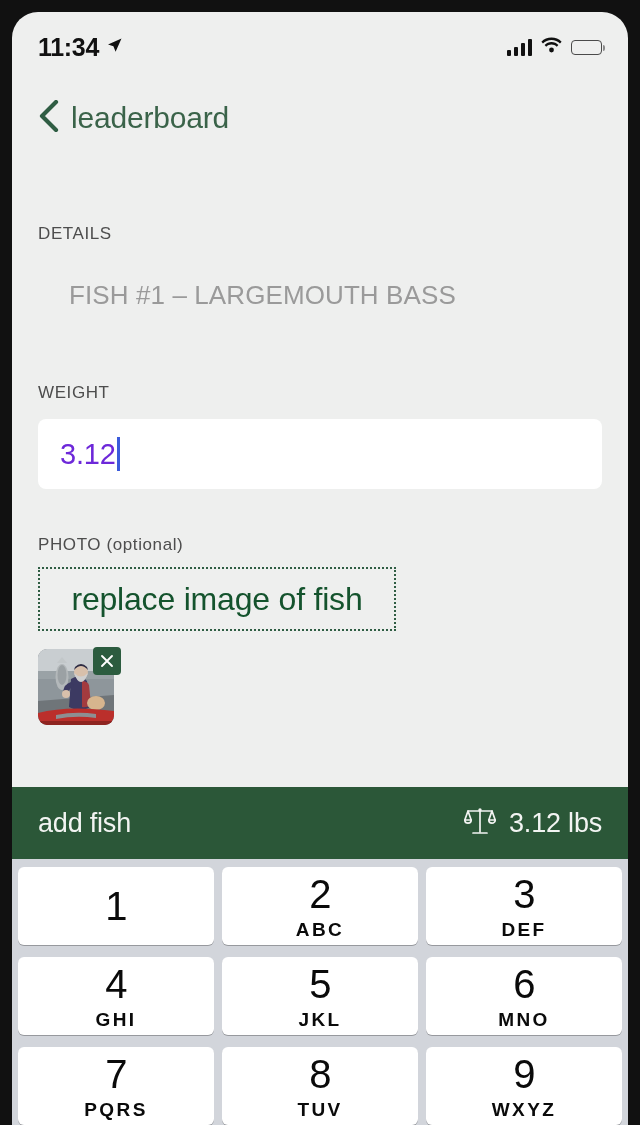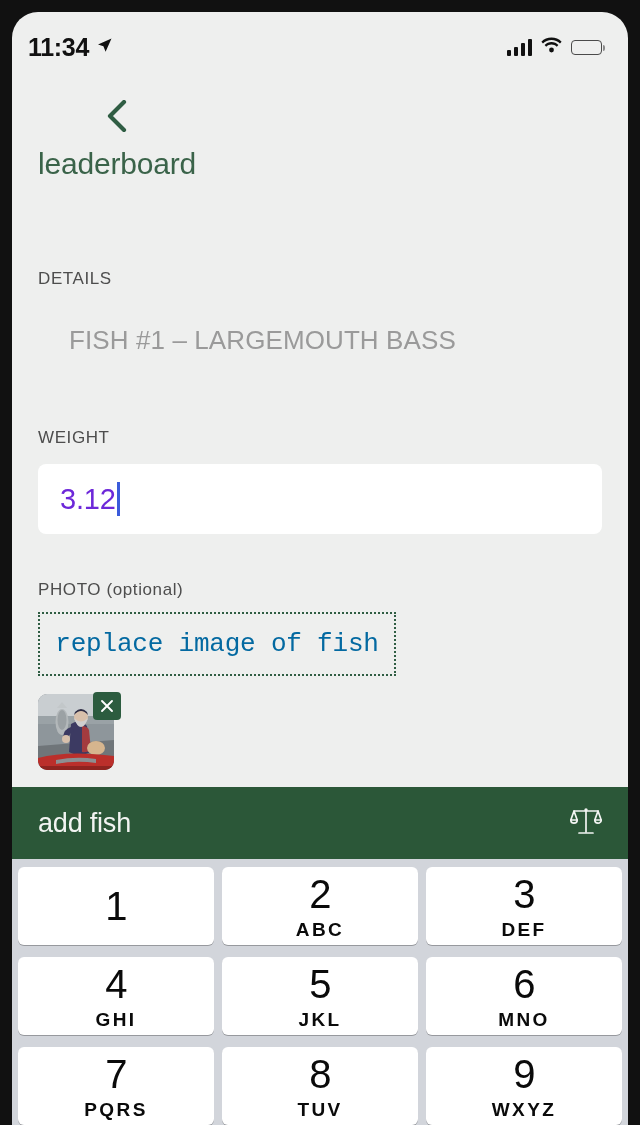--- a/index.html
+++ b/index.html
@@ -20,21 +20,21 @@
     background:#eeefee;
     border-radius:26px 26px 0 0;
     overflow:hidden;
     display:flex; flex-direction:column;
   }
 
   
   .statusbar {
     height:56px; flex:none;
     display:flex; align-items:center; justify-content:space-between;
-    padding:14px 26px 0 16px;
+    padding:14px 26px 0 26px;
   }
   .sb-left { display:flex; align-items:center; gap:7px; }
   .sb-time { font-size:25px; font-weight:700; color:#111; letter-spacing:-0.3px; }
   .loc-arrow { display:block; }
   .sb-right { display:flex; align-items:center; gap:9px; }
   .bars { display:flex; align-items:flex-end; gap:3px; height:17px; }
   .bars i { width:4px; background:#111; border-radius:1px; display:block; }
   .bars i:nth-child(1){ height:6px; }
   .bars i:nth-child(2){ height:9px; }
   .bars i:nth-child(3){ height:13px; }
@@ -47,21 +47,21 @@
     content:""; position:absolute; right:-4px; top:4px;
     width:2.4px; height:6px; background:#8a8a8a; border-radius:0 2px 2px 0;
   }
   .batt .fill { height:100%; background:#111; border-radius:2px; }
 
   
   .navbar {
     flex:none; padding:32px 26px 0 26px;
     display:flex; align-items:center; gap:12px;
   }
-  .nav-back { display:flex; align-items:center; gap:11px; cursor:pointer;flex-direction:column; }
+  .nav-back { display:flex; align-items:center; gap:11px; cursor:pointer; }
   .chev { display:block; }
   .nav-title { font-size:30px; color:#3a6349; letter-spacing:-0.2px; }
 
   
   .form { flex:1 1 auto; padding:0 26px; position:relative; min-height:0; }
   .field-label {
     font-size:17px; color:#4d4d4d; letter-spacing:0.6px;
   }
   .lbl-details { margin-top:88px; }
   .detail-value {
@@ -81,21 +81,21 @@
     width:3px; height:34px; background:#3b5bdb;
     margin-left:1px; display:inline-block;
   }
   .lbl-photo { display:block; margin-top:46px; }
   .replace-btn {
     margin-top:12px; width:358px; height:64px;
     border:2px dotted #2f5d43; background:transparent;
     display:flex; align-items:center; justify-content:center;
     cursor:pointer;
   }
-  .replace-btn span { font-size:26px; color:#0369a1; letter-spacing:-0.2px;font-family:Liberation Mono, monospace; }
+  .replace-btn span { font-size:32px; color:#14532d; letter-spacing:-0.2px; }
 
   
   .thumb-wrap { margin-top:18px; position:relative; width:76px; height:76px; }
   .thumb {
     width:76px; height:76px; border-radius:9px; overflow:hidden;
     display:block; background:#8d9297;
   }
   .rm-badge {
     position:absolute; top:-2px; right:-7px;
     width:28px; height:28px; background:#2c5c3f;
@@ -251,20 +251,21 @@
               <line x1="4" y1="5" x2="28" y2="5"></line>
               <line x1="9" y1="27" x2="23" y2="27"></line>
               <path d="M4 5 L0.8 14 h6.4 Z"></path>
               <path d="M28 5 L24.8 14 h6.4 Z"></path>
               <path d="M0.8 14 a3.2 3.2 0 0 0 6.4 0"></path>
               <path d="M24.8 14 a3.2 3.2 0 0 0 6.4 0"></path>
             </g>
             <circle cx="16" cy="4" r="1.7" fill="#f2f4f2"></circle>
           </svg>
         </span>
+        <span class="action-weight">3.12 lbs</span>
       </span>
     </div>
 
     <div class="keypad" id="keypad">
         <div class="key no-sub">
           <span class="key-num">1</span>
         </div>
         <div class="key">
           <span class="key-num">2</span>
           <span class="key-sub">ABC</span>

